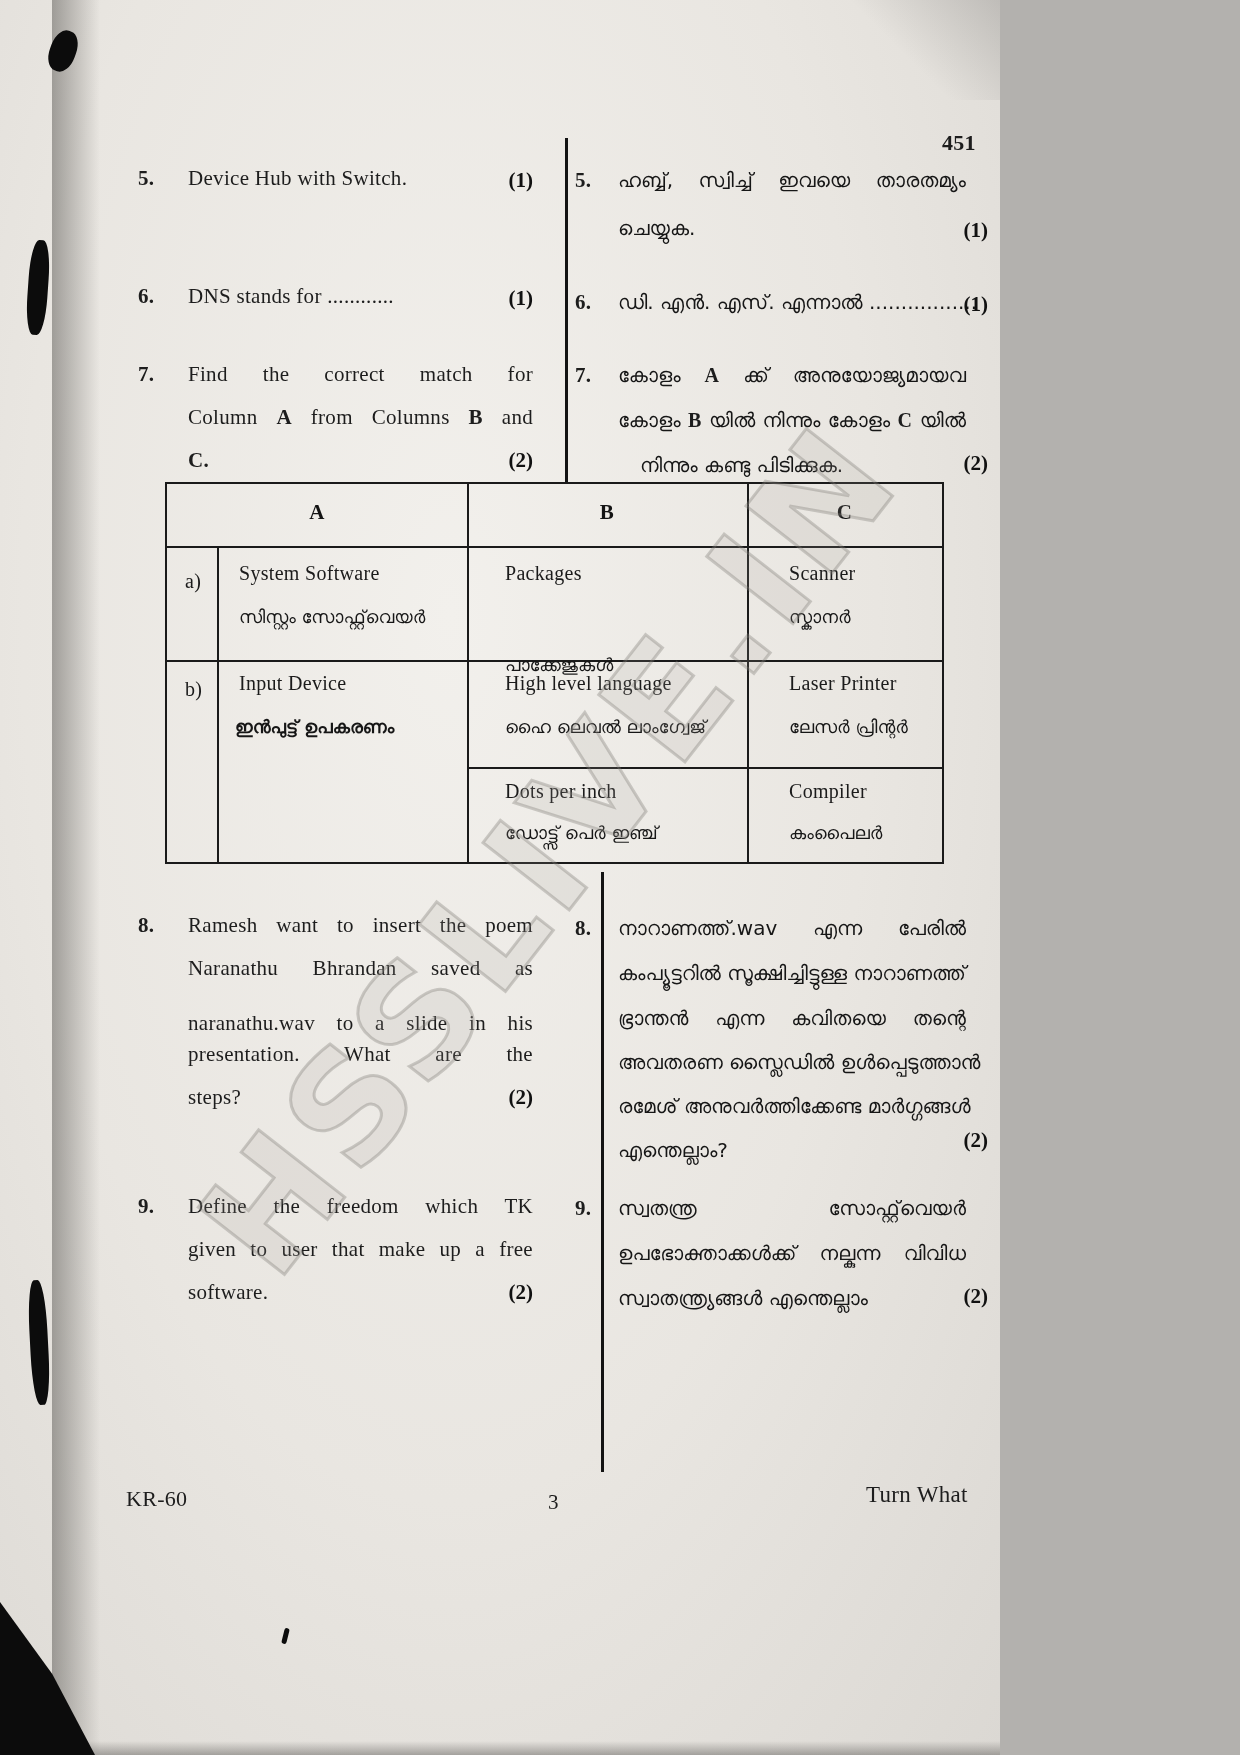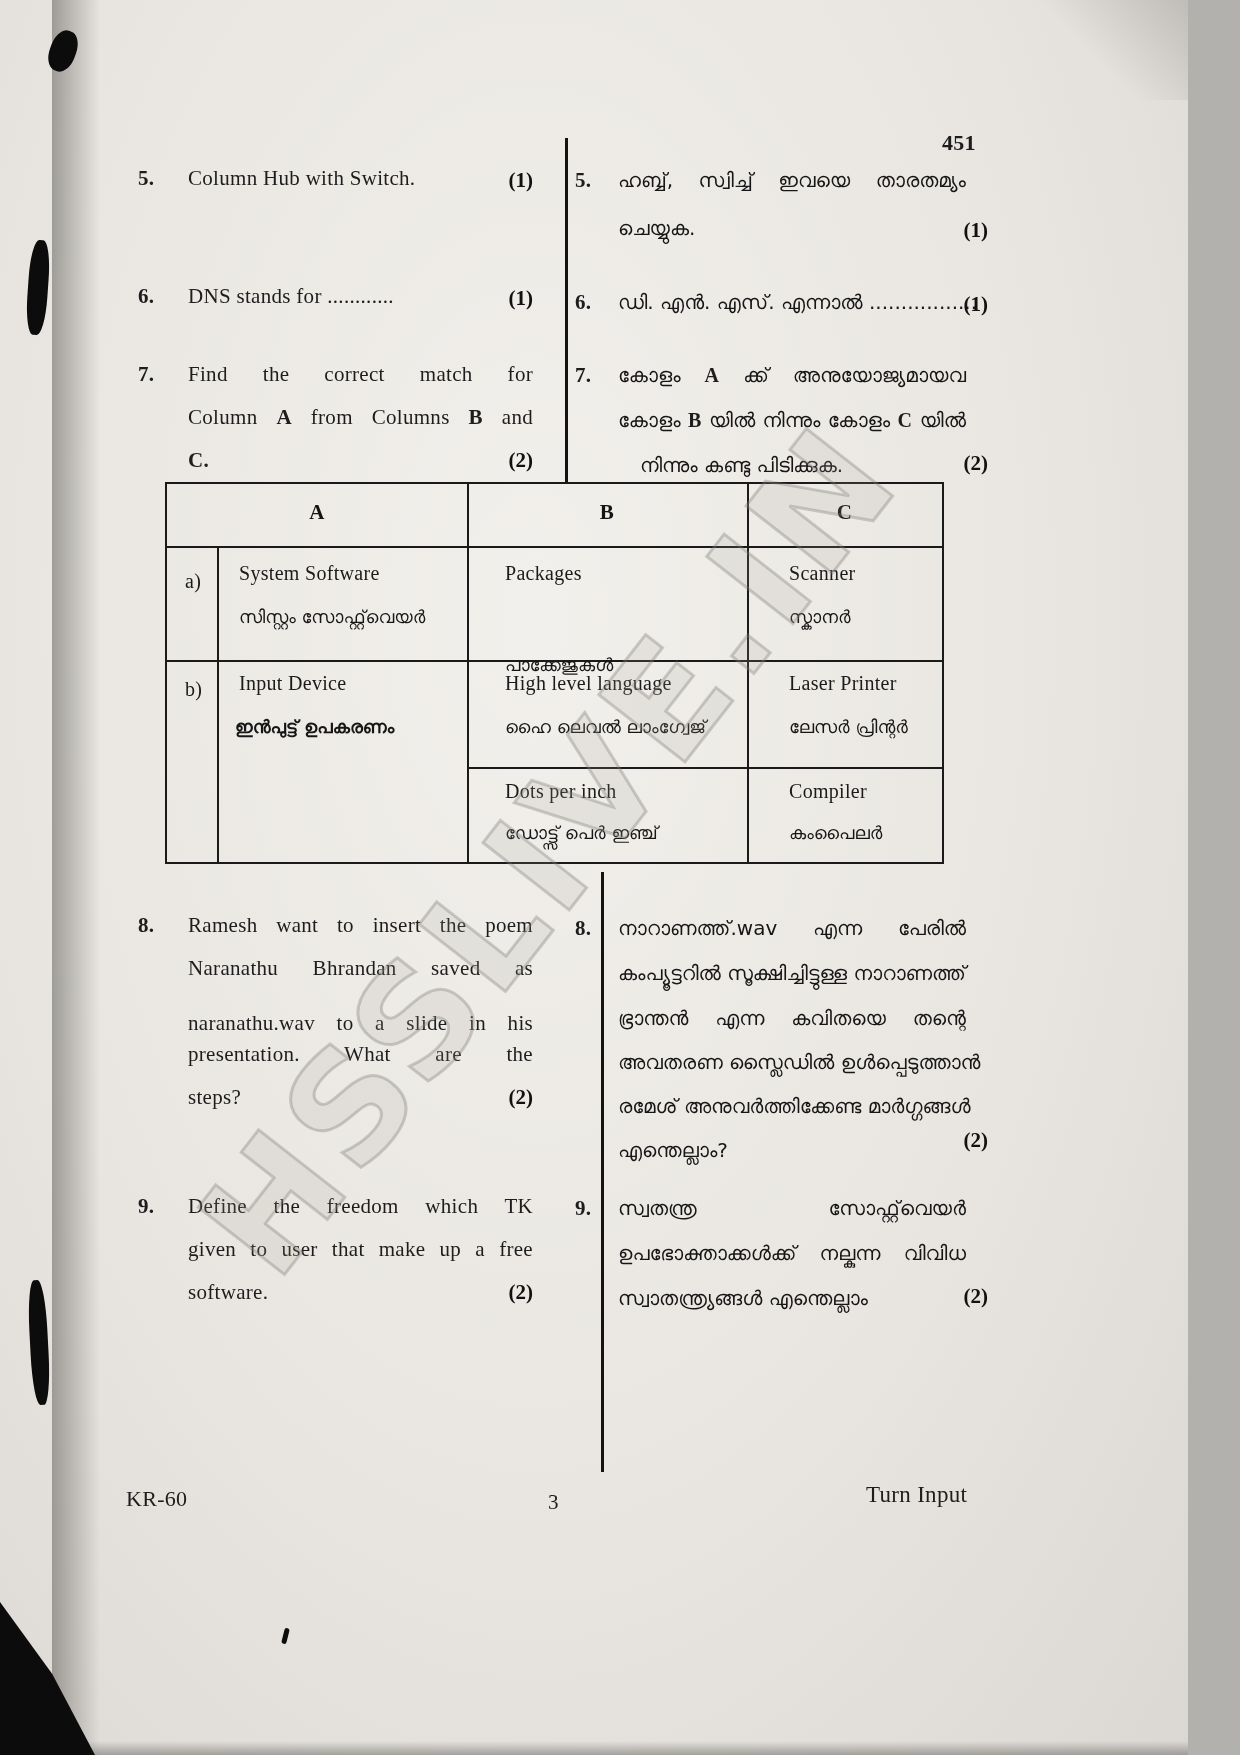--- a/index.html
+++ b/index.html
@@ -1,17 +1,17 @@
 <!DOCTYPE html>
 <html><head>
 <meta charset="utf-8">
 <style>
   html,body{margin:0;padding:0;}
   body{background:#b3b1ae;font-family:"Liberation Serif","DejaVu Serif",serif;}
-  #sheet{position:relative;width:1188px;height:1755px;overflow:hidden;
+  #sheet{position:relative;width:1000px;height:1755px;overflow:hidden;
     background:radial-gradient(ellipse at 45% 35%, #f2f0ec 0%, #e9e6e1 55%, #dbd8d3 100%);}
   .abs{position:absolute;}
   .en{font-family:"Liberation Serif","DejaVu Serif",serif;font-size:21px;color:#1d1d1d;letter-spacing:.3px;}
   .ml{font-family:"DejaVu Sans",sans-serif;font-size:20px;color:#161616;}
   .ln{position:absolute;white-space:nowrap;z-index:1;}
   .just{text-align:justify;text-align-last:justify;}
   .lw{width:345px;}
   .rw{width:348px;}
   .qno{position:absolute;font-weight:700;font-size:21px;z-index:1;}
   .marks{position:absolute;width:68px;text-align:right;font-weight:700;font-size:21px;z-index:1;
@@ -47,21 +47,21 @@
 <body>
 
 <div id="sheet">
 
   <div class="abs en b" style="left:942px;top:130px;font-size:22px;">451</div>
 
   <div class="rule" style="left:565px;top:138px;width:3px;height:345px;"></div>
   <div class="rule" style="left:601px;top:872px;width:3px;height:600px;"></div>
 
   <div class="qno en" style="left:138px;top:166px;">5.</div>
-  <div class="ln en" style="left:188px;top:166px;">Column Hub with Switch.</div>
+  <div class="ln en" style="left:188px;top:166px;">Device Hub with Switch.</div>
   <div class="marks" style="left:465px;top:168px;">(1)</div>
 
   <div class="qno en" style="left:138px;top:284px;">6.</div>
   <div class="ln en" style="left:188px;top:284px;">DNS stands for ............</div>
   <div class="marks" style="left:465px;top:286px;">(1)</div>
 
   <div class="qno en" style="left:138px;top:362px;">7.</div>
   <div class="ln en just lw" style="left:188px;top:362px;">Find the correct match for</div>
   <div class="ln en just lw" style="left:188px;top:405px;"><span>Column </span><span class="b">A</span><span> from Columns </span><span class="b">B</span><span> and</span></div>
   <div class="ln en b" style="left:188px;top:448px;">C.</div>
@@ -141,21 +141,21 @@
     <div class="tcell-ml" style="left:622px;top:232px;">ലേസർ പ്രിന്റർ</div>
 
     <div class="tcell-en en" style="left:338px;top:296px;">Dots per inch</div>
     <div class="tcell-ml" style="left:338px;top:338px;">ഡോട്ട്സ് പെർ ഇഞ്ച്</div>
     <div class="tcell-en en" style="left:622px;top:296px;">Compiler</div>
     <div class="tcell-ml" style="left:622px;top:338px;">കംപൈലർ</div>
   </div>
 
   <div class="abs en" style="left:126px;top:1486px;font-size:22px;text-align:right;">KR-60</div>
   <div class="abs en" style="left:548px;top:1490px;font-size:21px;">3</div>
-  <div class="abs en" style="left:866px;top:1482px;font-size:23px;">Turn Input</div>
+  <div class="abs en" style="left:866px;top:1482px;font-size:23px;">Turn What</div>
 
   <div id="wm">HSSLIVE.IN</div>
 
   <div id="edge-shade"></div>
   <div id="corner-tr"></div>
   <div id="bottom-shade"></div>
   <div class="blob" style="left:50px;top:30px;width:26px;height:42px;border-radius:45%;transform:rotate(20deg);"></div>
   <div class="blob" style="left:28px;top:240px;width:20px;height:95px;border-radius:40%;transform:rotate(4deg);"></div>
   <div class="blob" style="left:30px;top:1280px;width:18px;height:125px;border-radius:40%;transform:rotate(-3deg);"></div>
   <div class="blob" style="left:0;top:1575px;width:95px;height:180px;clip-path:polygon(0 15%, 55% 55%, 100% 100%, 0 100%);"></div>

